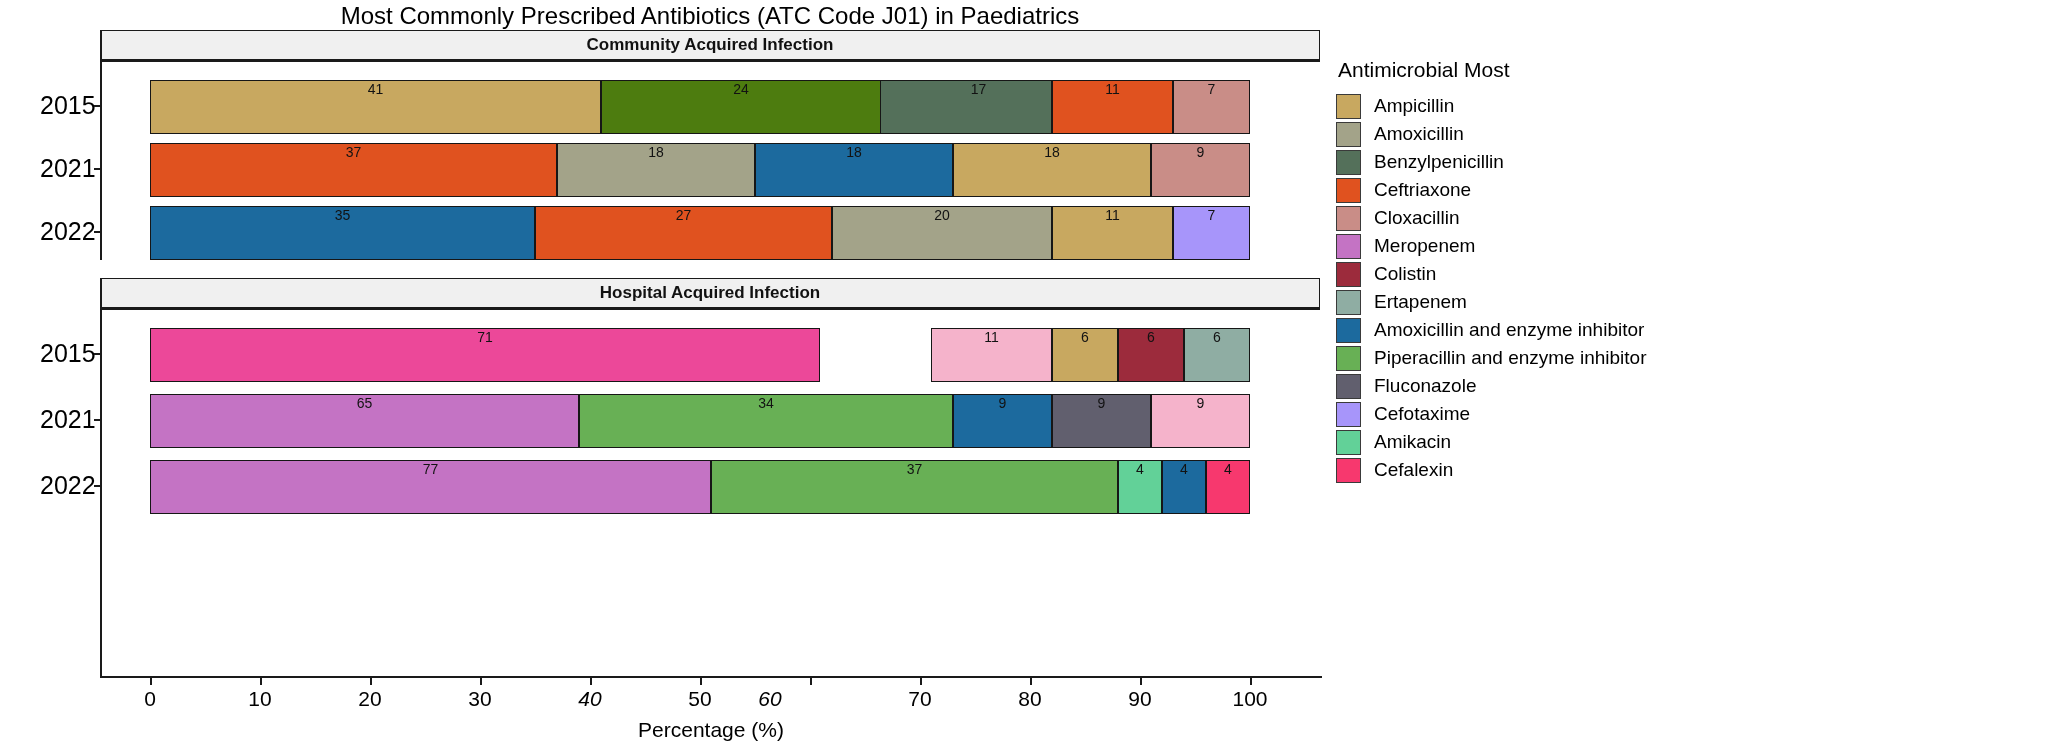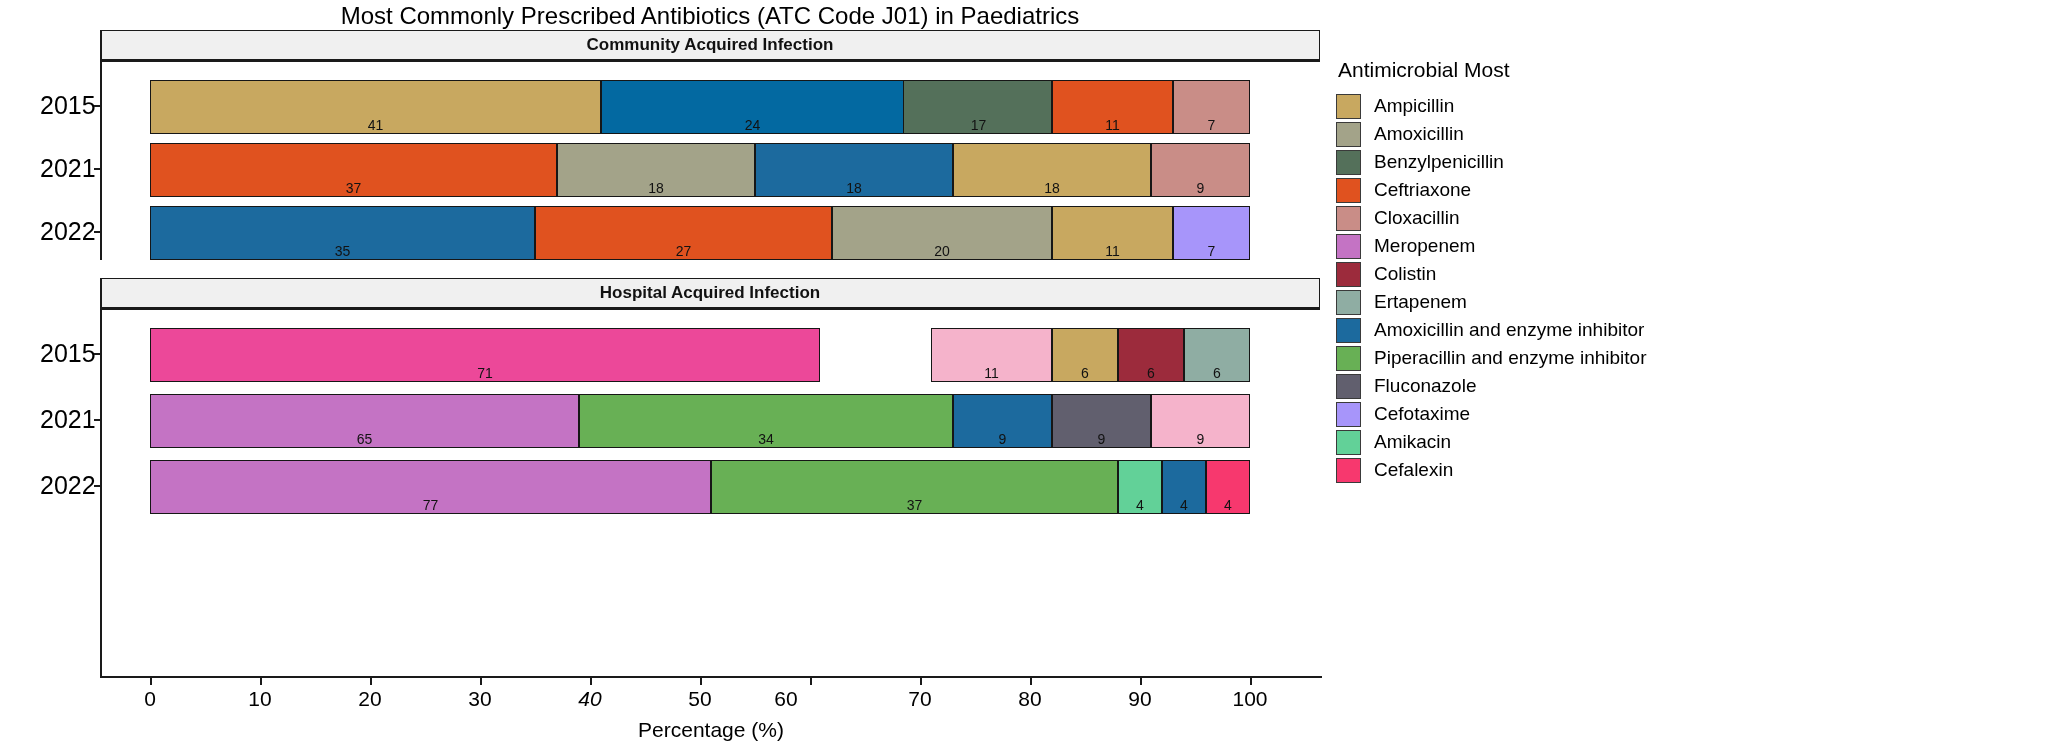--- a/index.html
+++ b/index.html
@@ -49,21 +49,21 @@
   }
   .axis-line-h {
     position:absolute; left:60px; width:1222px; height:2px; background:#1a1a1a;
   }
 
   
   .bar-row { position:absolute; left:0; height:54px; }
   .seg {
     position:absolute; top:0; height:100%;
     border:1.6px solid #161616;
-    display:flex; align-items:flex-end; justify-content:center;
+    display:flex; align-items:flex-start; justify-content:center;
     font-size:14px; color:#121212;
     overflow:hidden; white-space:nowrap;
   }
 
   
   .ytick-label {
     position:absolute; width:52px; text-align:right;
     font-size:25px; color:#000;
   }
   .ytick-mark {
@@ -103,21 +103,21 @@
 
   <div class="chart-title">Most Commonly Prescribed Antibiotics (ATC Code J01) in Paediatrics</div>
 
   <div class="panel-wrap" id="facet1">
     <div class="strip">Community Acquired Infection</div>
     <div class="panel" id="panel1">
         <div class="bar-row" style="top: 18px;">
           <div class="seg" title="Ampicillin: 41%" style="left: 50px; width: 451px; background: rgb(200, 168, 96); z-index: 10;">
             <span>41</span>
           </div>
-          <div class="seg" title="Amoxicillin: 24%" style="left: 501px; width: 303px; background: #0369a1; z-index: 9;">
+          <div class="seg" title="Amoxicillin: 24%" style="left: 501px; width: 280px; background: #4d7c0f; z-index: 9;">
             <span>24</span>
           </div>
           <div class="seg" title="Benzylpenicillin: 17%" style="left: 765px; width: 187px; background: rgb(84, 112, 90); z-index: 8; padding-left: 40px;">
             <span>17</span>
           </div>
           <div class="seg" title="Ceftriaxone: 11%" style="left: 952px; width: 121px; background: rgb(224, 82, 31); z-index: 7;">
             <span>11</span>
           </div>
           <div class="seg" title="Cloxacillin: 7%" style="left: 1073px; width: 77px; background: rgb(201, 141, 135); z-index: 6;">
             <span>7</span>
@@ -239,21 +239,21 @@
       <div class="xtick-label" style="left: 190px;">10</div>
       <div class="xtick-mark" style="left: 330px;"></div>
       <div class="xtick-label" style="left: 300px;">20</div>
       <div class="xtick-mark" style="left: 440px;"></div>
       <div class="xtick-label" style="left: 410px;">30</div>
       <div class="xtick-mark" style="left: 550px;"></div>
       <div class="xtick-label" style="left: 520px; font-style: italic;">40</div>
       <div class="xtick-mark" style="left: 660px;"></div>
       <div class="xtick-label" style="left: 630px;">50</div>
       <div class="xtick-mark" style="left: 770px;"></div>
-      <div class="xtick-label" style="left: 716px;">60</div>
+      <div class="xtick-label" style="left: 700px; font-style: italic;">60</div>
       <div class="xtick-mark" style="left: 880px;"></div>
       <div class="xtick-label" style="left: 850px;">70</div>
       <div class="xtick-mark" style="left: 990px;"></div>
       <div class="xtick-label" style="left: 960px;">80</div>
       <div class="xtick-mark" style="left: 1100px;"></div>
       <div class="xtick-label" style="left: 1070px;">90</div>
       <div class="xtick-mark" style="left: 1210px;"></div>
       <div class="xtick-label" style="left: 1180px;">100</div>
     </div>
 

